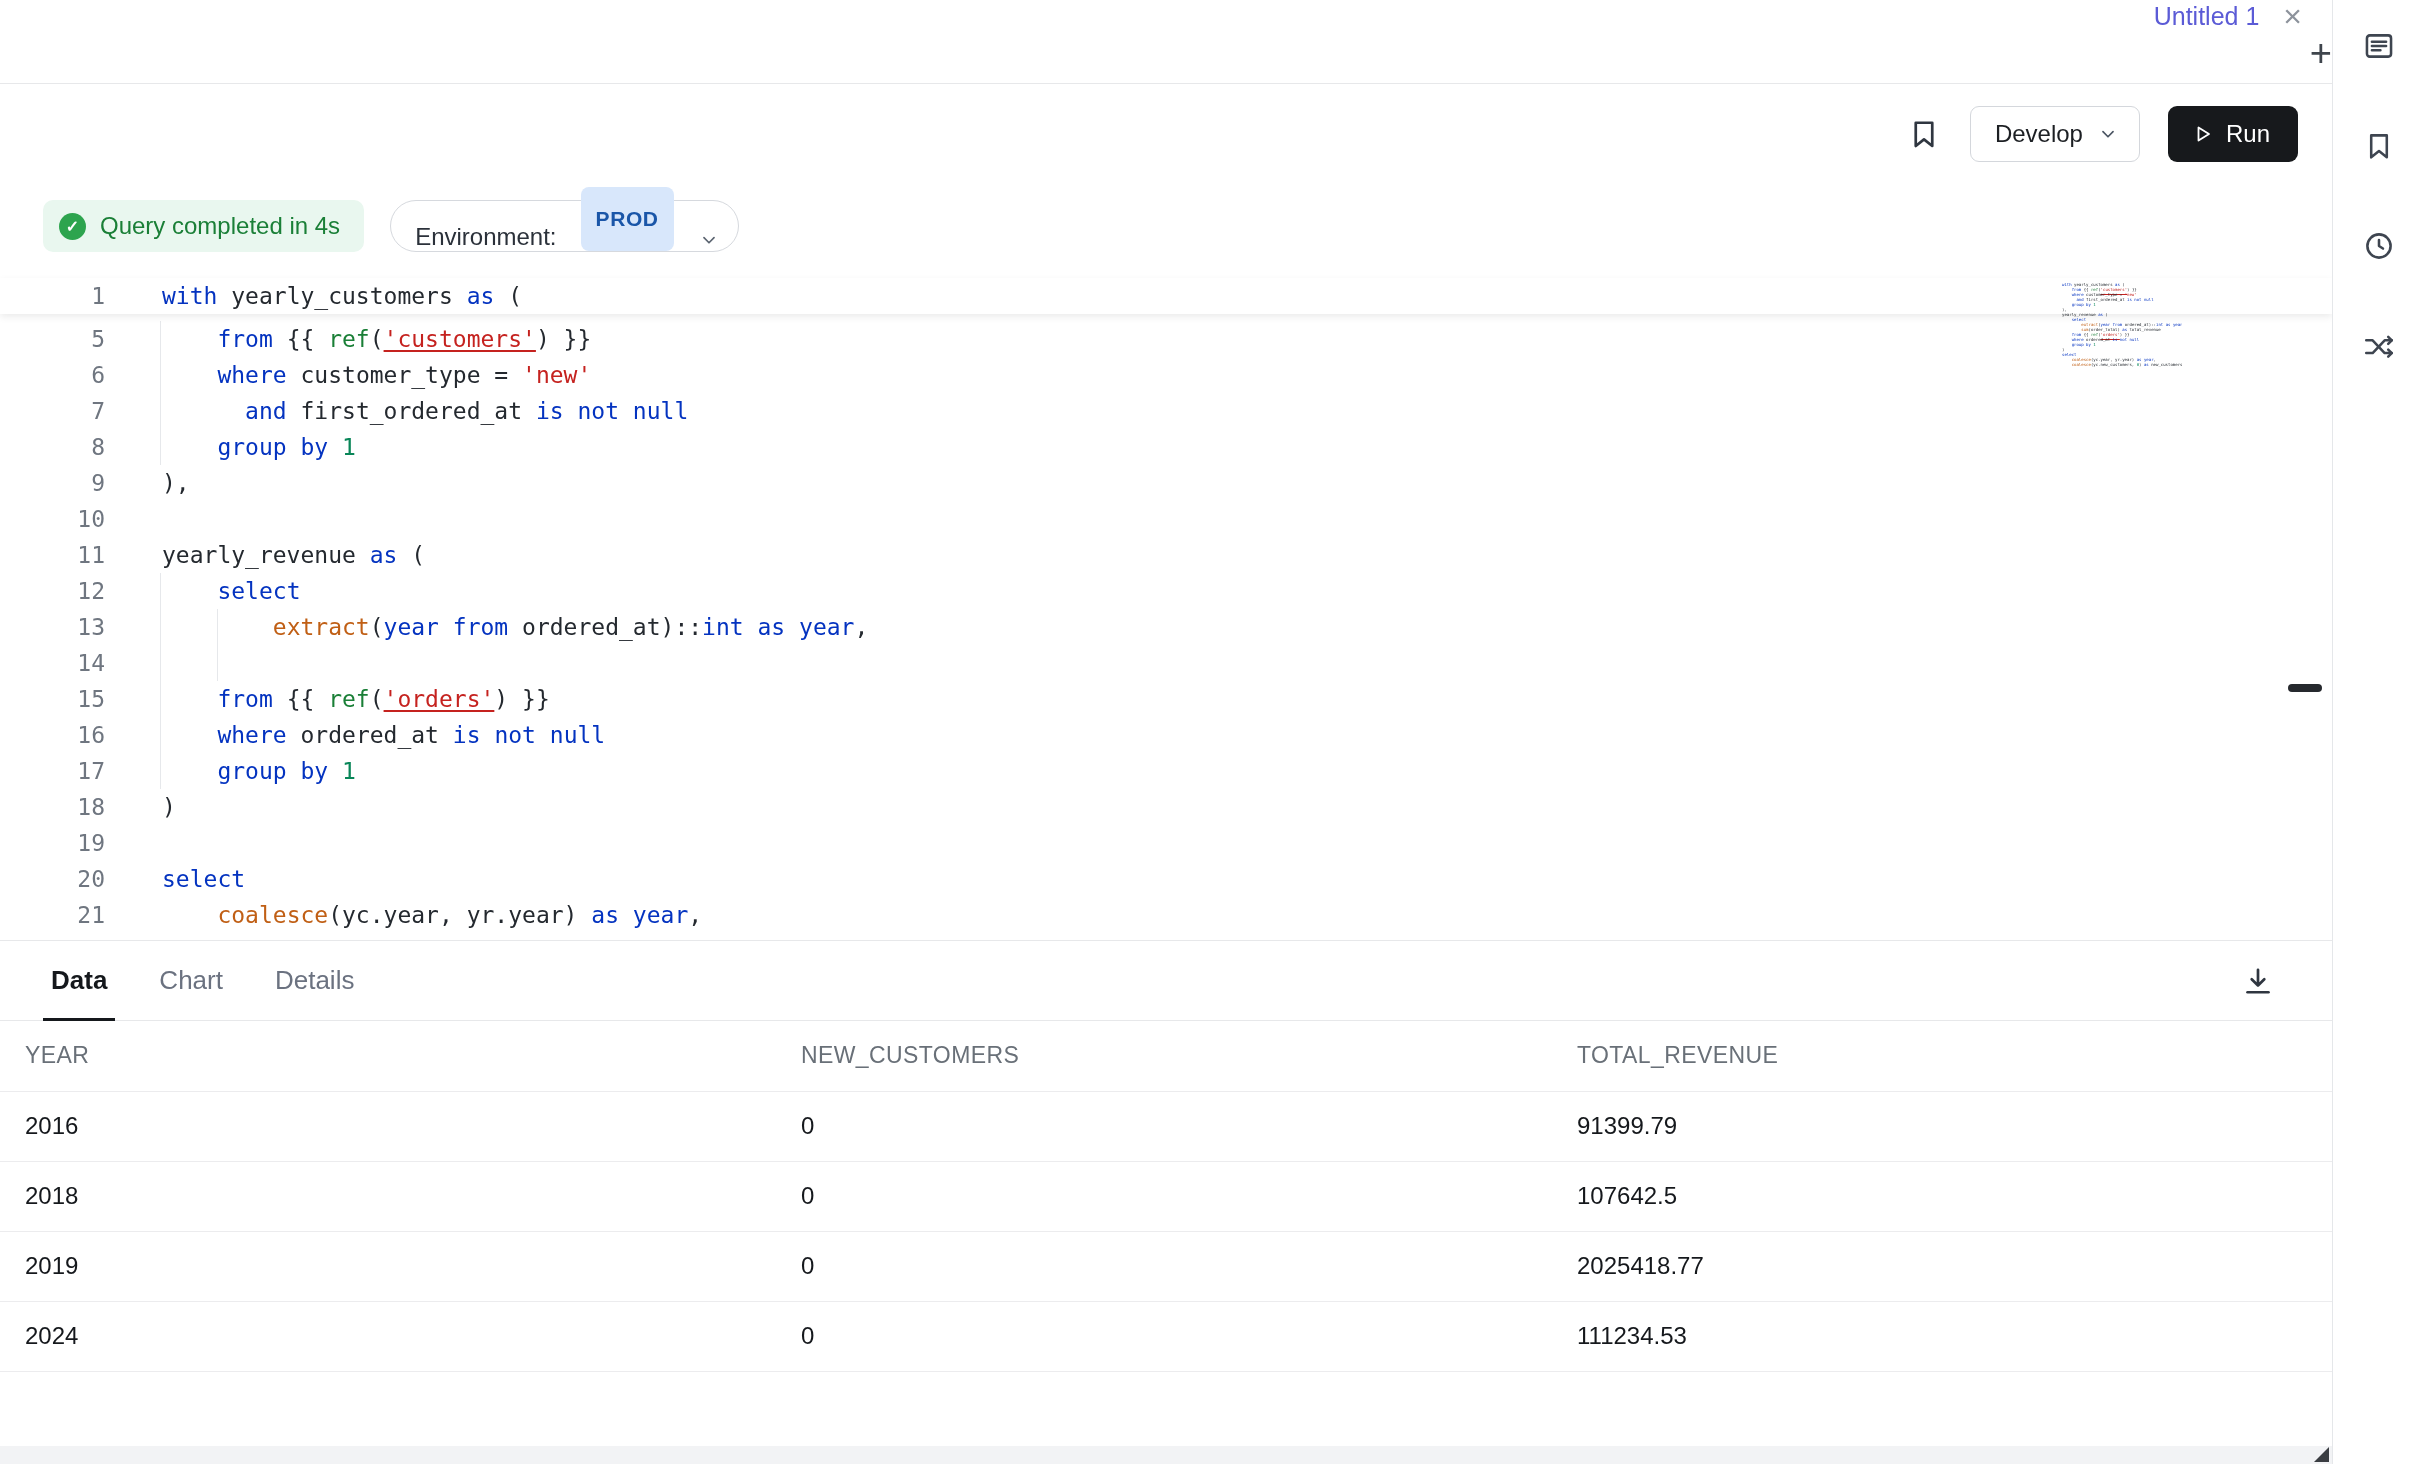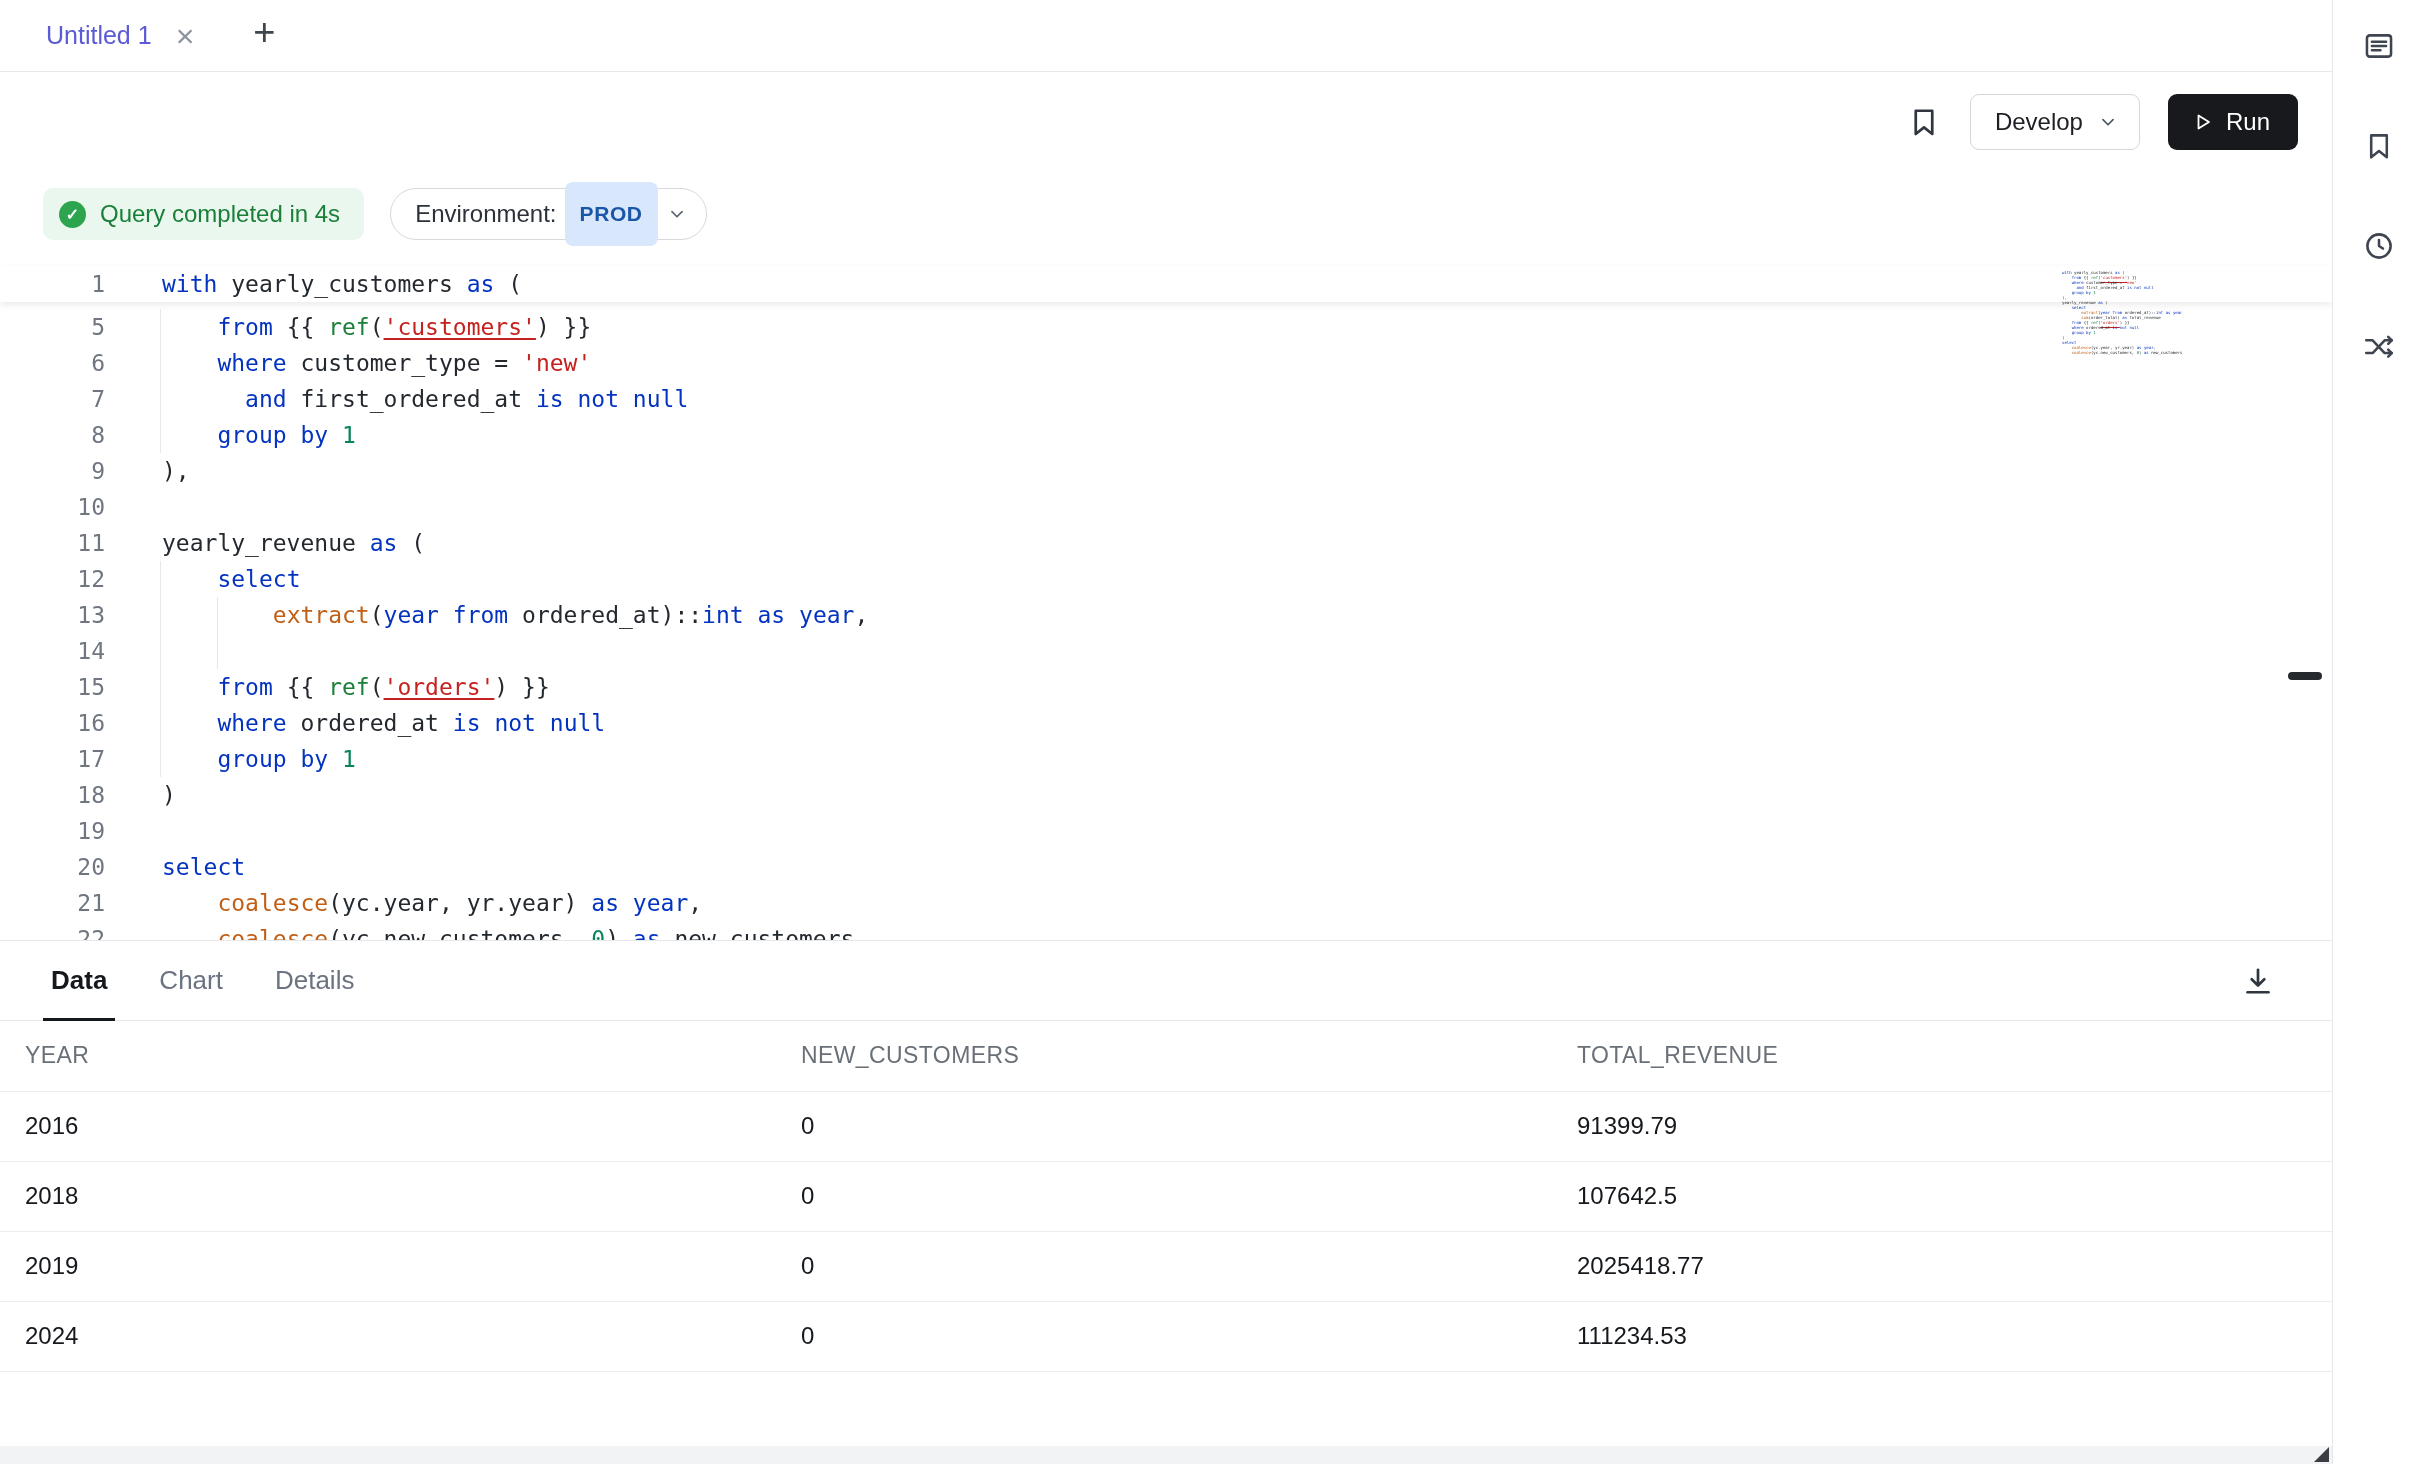--- a/index.html
+++ b/index.html
@@ -2,21 +2,21 @@
 <html style="--accent-purple: #5b5bd6; --success-green: #1a7f37; --success-bg: #e9f7ef; --success-icon: #2da44e; --prod-badge-bg: #d8e7fb; --prod-badge-text: #1a56a8; --run-button-bg: #17191c;"><head>
 <meta charset="utf-8">
 <style>
   * { margin:0; padding:0; box-sizing:border-box; }
   html,body { width:2424px; height:1464px; overflow:hidden; background:#fff;
               font-family:"Liberation Sans", sans-serif; color:#1f2328; }
   .app { display:flex; width:2424px; height:1464px; }
   .main { width:2332px; height:100%; display:flex; flex-direction:column; position:relative; }
 
   
-  .tab-bar { height:72px; border-bottom:1px solid #e7e8ea; display:flex; align-items:center; flex-shrink:0; }
+  .tab-bar { height:84px; border-bottom:1px solid #e7e8ea; display:flex; align-items:flex-end; flex-shrink:0;flex-direction:column; }
   .tab { display:flex; align-items:center; gap:24px; padding:0 30px 0 46px; cursor:pointer; }
   .tab-label { color:var(--accent-purple,#5b5bd6); font-size:25px; }
   .tab-close { color:#8d939c; font-size:32px; line-height:1; }
   .tab-divider { width:1px; background:#e7e8ea; }
   .new-tab { font-size:38px; color:#3f454c; background:none; border:none; padding:0 0 6px 28px; cursor:pointer; }
 
   
   .toolbar { height:90px; display:flex; align-items:center; justify-content:flex-end; gap:28px;
              padding:10px 34px 0 0; flex-shrink:0; }
   .icon-btn { background:none; border:none; color:#2f3640; cursor:pointer; display:flex; align-items:center; }
@@ -30,21 +30,21 @@
   .btn-run svg { width:24px; height:24px; }
 
   
   .status-row { height:92px; display:flex; align-items:center; gap:26px; padding:12px 0 0 43px; flex-shrink:0; }
   .status-pill { height:52px; background:var(--success-bg,#e9f7ef); border-radius:10px;
                  display:flex; align-items:center; gap:14px; padding:0 24px 0 16px; }
   .check-circle { width:27px; height:27px; border-radius:50%; background:var(--success-icon,#2da44e);
                   color:#fff; font-size:16px; font-weight:bold; display:flex; align-items:center; justify-content:center; }
   .status-text { color:var(--success-green,#1a7f37); font-size:24px; font-weight:500; }
   .env-pill { height:52px; border:1px solid #d6d9de; border-radius:28px; background:#fff;
-              display:flex; align-items:center; gap:8px; padding:0 18px 0 24px; cursor:pointer; }
+              display:flex; align-items:flex-end; gap:24px; padding:0 18px 0 24px; cursor:pointer; }
   .env-label { font-size:24px; color:#2b313a; }
   .env-badge { background:var(--prod-badge-bg,#d8e7fb); color:var(--prod-badge-text,#1a56a8);
                font-size:21px; font-weight:600; letter-spacing:0.6px; padding:20px 15px; border-radius:8px; }
   .env-pill svg { width:22px; height:22px; color:#5b6470; }
 
   
   .editor { position:relative; flex:1; overflow:hidden; padding-top:12px;
             font-family:"DejaVu Sans Mono", monospace; font-size:23px; line-height:36px; }
   .code-row { display:flex; height:36px; }
   .gutter { width:105px; flex-shrink:0; text-align:right; color:#6f7680; }

